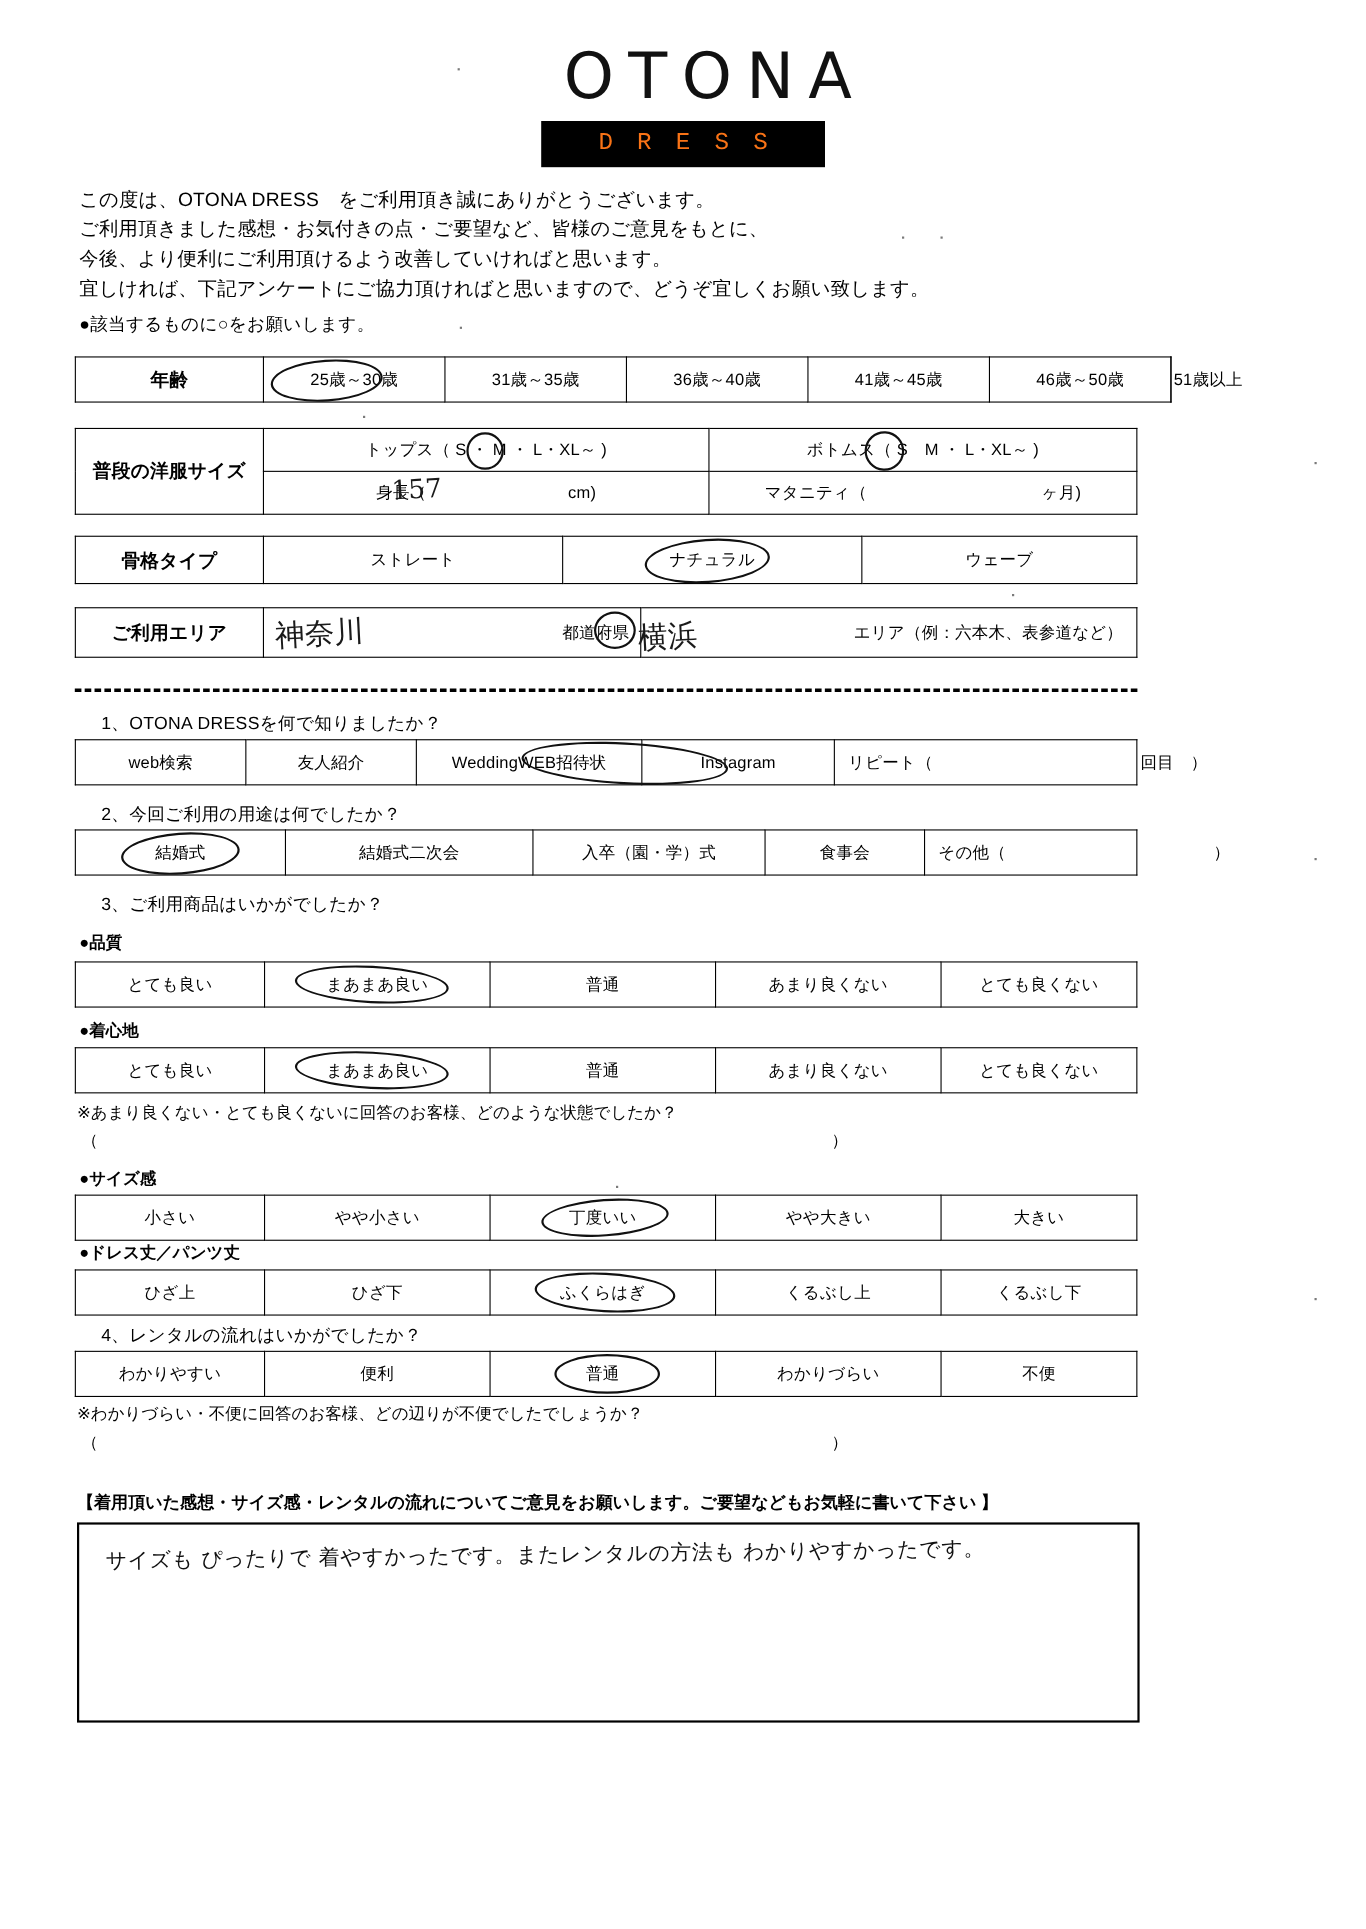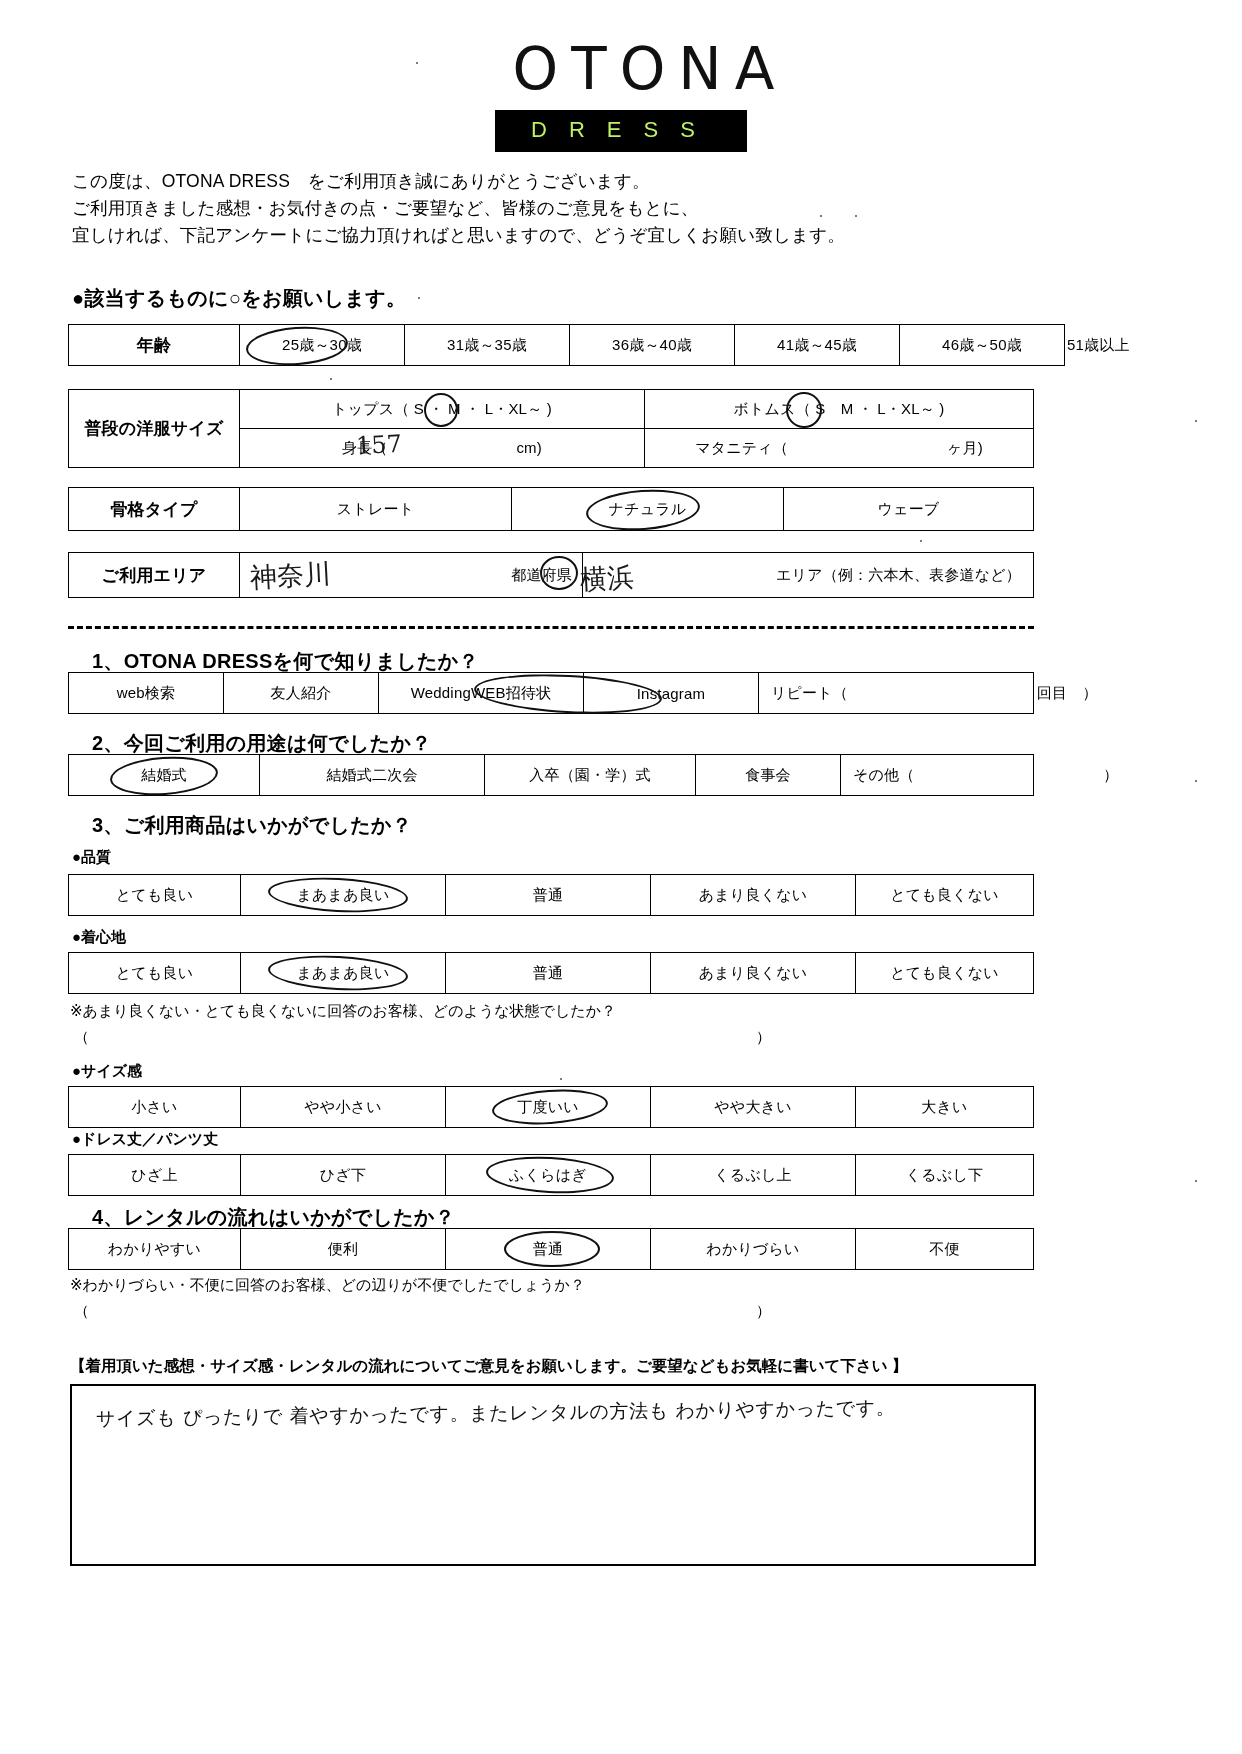--- a/index.html
+++ b/index.html
@@ -40,23 +40,23 @@
     font-weight: 400;
     line-height: 1;
     color: #111;
     text-indent: 13px;
     padding-left: 45px;
   }
   .logo-dress {
     display: inline-block;
     margin-top: 12px;
     background: #000;
-    color: #bef264;
-    padding: 9px 30px 11px 14px;
-    font-family: Liberation Sans, sans-serif;
+    color: #f97316;
+    padding: 9px 30px 11px 30px;
+    font-family: Liberation Mono, monospace;
     font-size: 22px;
     letter-spacing: 22px;
     text-indent: 22px;
     line-height: 1;
   }
 
   
   .intro {
     position: absolute;
     left: 72px;
@@ -64,22 +64,22 @@
     font-size: 17.5px;
     line-height: 26px;
     letter-spacing: 0.2px;
     white-space: nowrap;
   }
   .intro div { margin-bottom: 1px; }
 
   
   .heading {
     position: absolute;
-    font-size: 20px;
-    font-weight: bold;
+    font-size: 16px;
+    font-weight: normal;
     letter-spacing: 0.3px;
     white-space: nowrap;
     text-align: right;
   }
   .sublabel {
     position: absolute;
     font-size: 15px;
     font-weight: bold;
     white-space: nowrap;
   }
@@ -174,20 +174,21 @@
 <div id="page">
 
   <div class="logo-wrap">
     <div class="logo-otona">OTONA</div>
     <div class="logo-dress">DRESS</div>
   </div>
 
   <div class="intro">
     <div>この度は、OTONA DRESS　をご利用頂き誠にありがとうございます。</div>
     <div>ご利用頂きました感想・お気付きの点・ご要望など、皆様のご意見をもとに、</div>
+    <div>今後、より便利にご利用頂けるよう改善していければと思います。</div>
     <div>宜しければ、下記アンケートにご協力頂ければと思いますので、どうぞ宜しくお願い致します。</div>
   </div>
 
   <div class="heading" style="left:72px; top:285px;">●該当するものに○をお願いします。</div>
 
   <table class="tbl" style="left:68px; top:324px; width:966px;">
     <tbody>
         <tr>
       <td class="lbl" style="width:166px; height:40px;">年齢</td>
       <td style="width:160px;">25歳～30歳</td>

